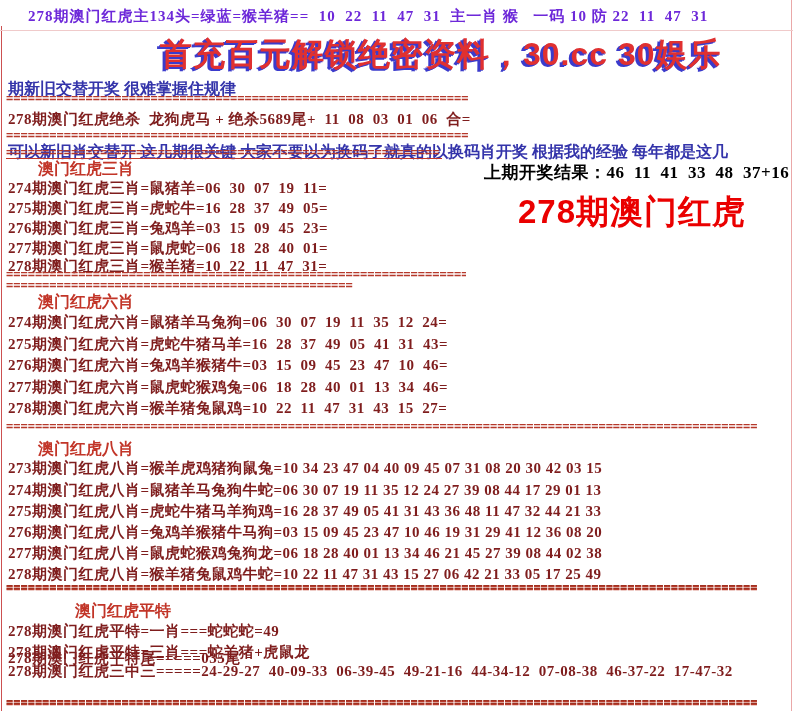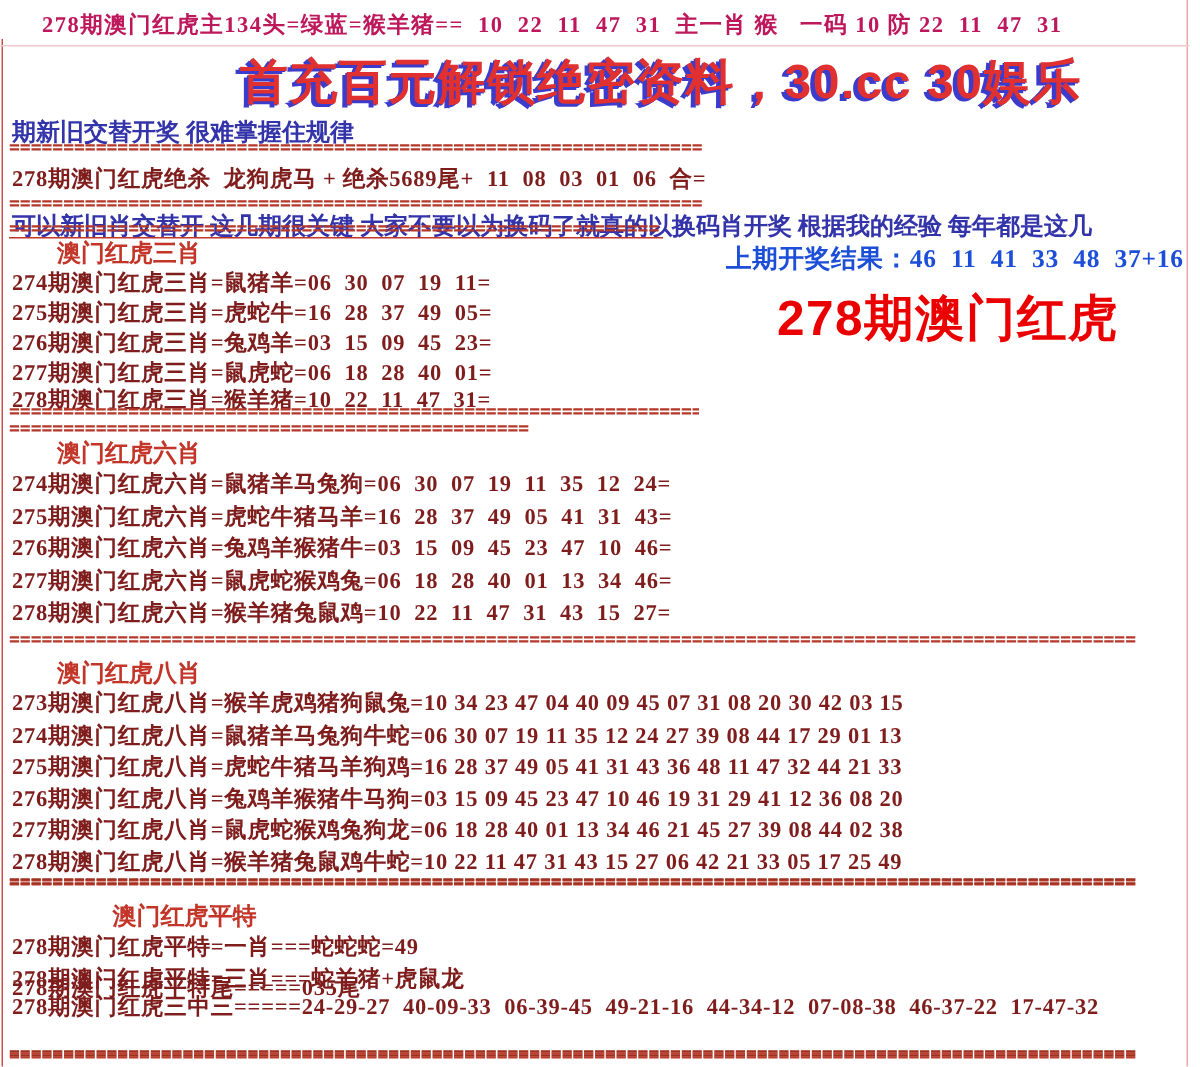--- a/index.html
+++ b/index.html
@@ -3,21 +3,21 @@
 <meta charset="utf-8">
 <style>
   html,body{margin:0;padding:0;}
   body{
     width:800px;height:711px;position:relative;background:#ffffff;
     font-family:"Liberation Serif","DejaVu Serif",serif;
     overflow:hidden;
   }
   .abs{position:absolute;white-space:pre;}
   .topline{
-    left:28px;top:7px;font-size:15px;font-weight:bold;color:#be185d;letter-spacing:1px;
+    left:28px;top:7px;font-size:15px;font-weight:bold;color:#6d28d9;letter-spacing:1px;
   }
   .top-rule{left:0;top:30px;width:793px;height:1px;background:#f0caca;}
   .intro{
     left:8px;top:36px;width:784px;color:#3434aa;font-weight:bold;
     font-size:16px;line-height:21px;white-space:pre-wrap;
   }
   .watermark{
     left:160px;top:33px;font-size:32px;font-weight:bold;color:#e03030;
     text-shadow:-3px 2px 0 #3b3bcc,-1px 1px 0 #3b3bcc;
     letter-spacing:1px;
@@ -29,21 +29,21 @@
   .sec-title{
     font-size:16px;font-weight:bold;color:#c23528;
   }
   .divider{
     font-family:"DejaVu Sans Mono","Liberation Mono",monospace;
     font-size:12px;font-weight:bold;color:#b5382a;line-height:10px;overflow:hidden;
   }
   .divider.underlined{border-bottom:1px solid #c23528;padding-bottom:1px;}
   .divider.thick{color:#a03020;text-shadow:0 1px 0 #c04030;}
   .last-result{
-    left:484px;top:161px;font-size:17px;font-weight:bold;color:#1d4ed8;letter-spacing:0.5px;
+    left:484px;top:161px;font-size:17px;font-weight:bold;color:#000000;letter-spacing:0.5px;
   }
   .banner{
     left:518px;top:190px;font-size:33px;font-weight:900;color:#ea0000;
     font-family:"Liberation Sans","DejaVu Sans",sans-serif;letter-spacing:1px;
   }
   .vline{position:absolute;width:1px;}
   .vline.left{left:1px;top:26px;height:685px;background:#cc5050;}
   .vline.right{left:791px;top:0;height:711px;background:#eaa8a8;}
 </style>
 </head>

